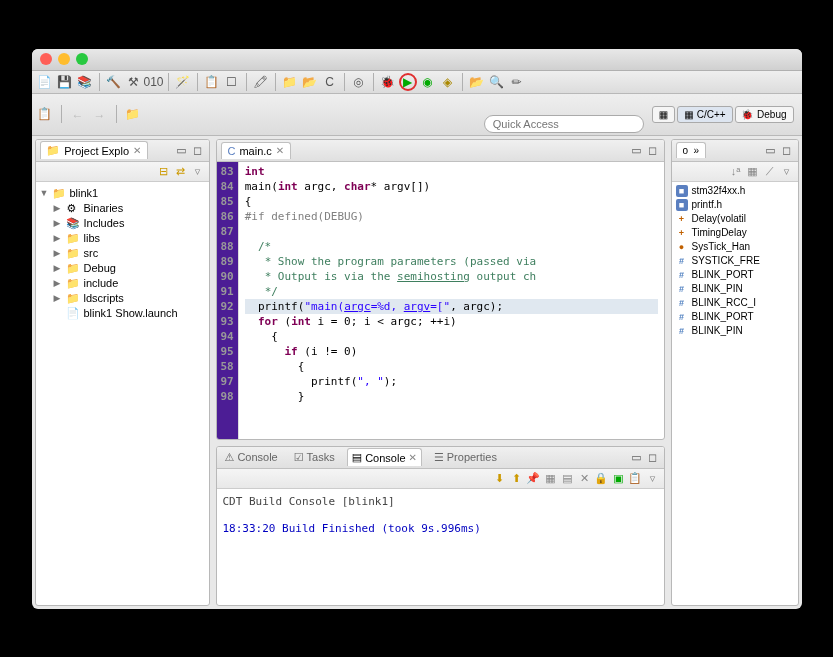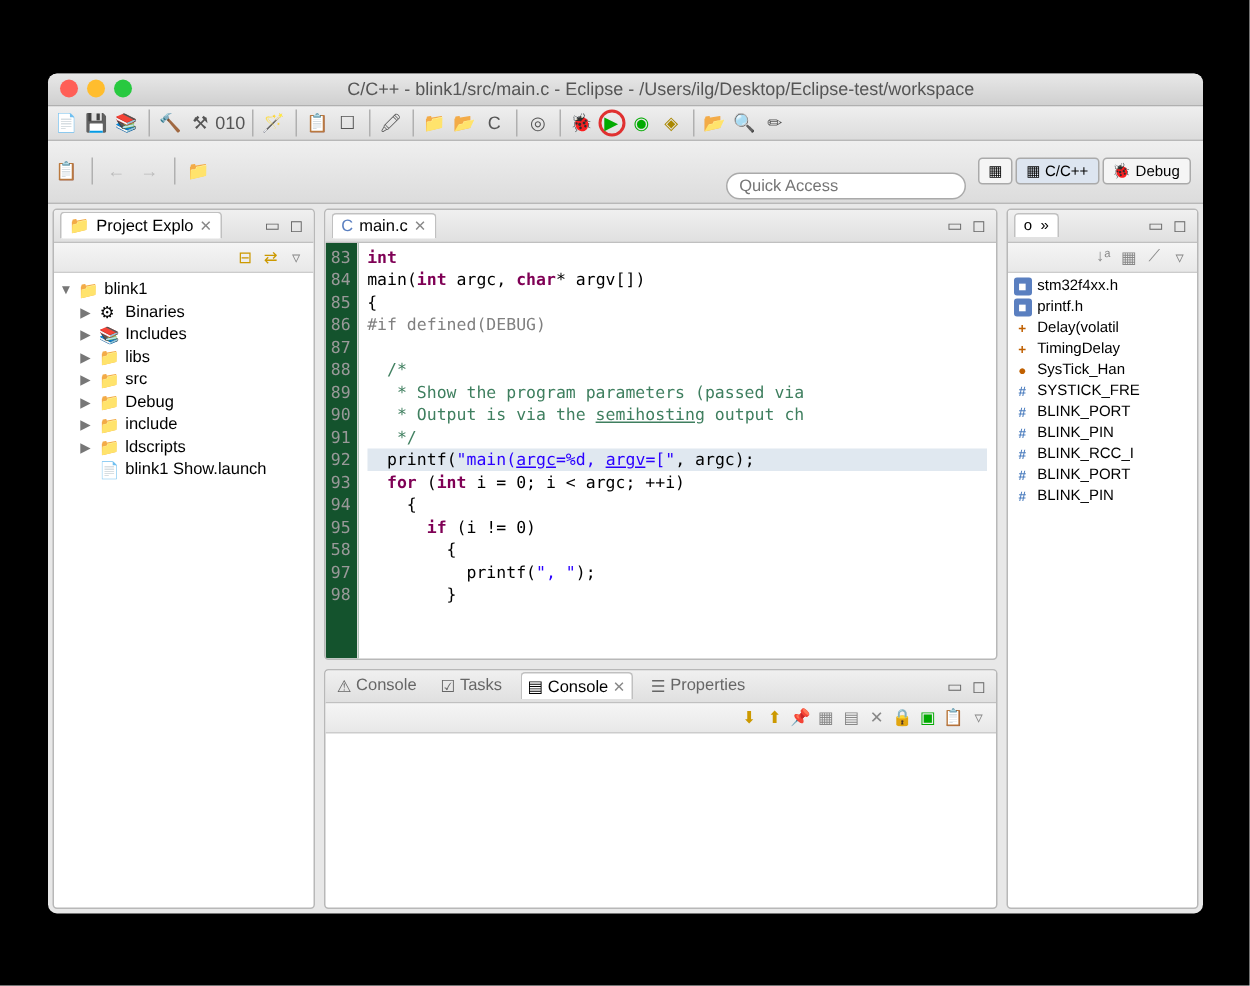--- a/index.html
+++ b/index.html
@@ -31,21 +31,21 @@
 .tabbar .mini { margin-left: auto; display: flex; gap: 2px; }
 .mini span { width: 14px; height: 14px; display: inline-flex; align-items: center; justify-content: center; color: #666; cursor: pointer; font-size: 11px; }
 .panel-tb { background: linear-gradient(#f5f5f5, #e8e8e8); border-bottom: 1px solid #ccc; display: flex; align-items: center; justify-content: flex-end; padding: 2px 4px; gap: 3px; height: 20px; }
 .panel-tb span { width: 14px; height: 14px; font-size: 11px; color: #888; cursor: pointer; display: inline-flex; align-items: center; justify-content: center; }
 .tree { padding: 4px; overflow: auto; flex: 1; }
 .tree-item { display: flex; align-items: center; gap: 3px; padding: 1px 0; cursor: pointer; }
 .tree-item.i1 { padding-left: 0; } .tree-item.i2 { padding-left: 14px; }
 .arrow { width: 10px; color: #777; font-size: 9px; }
 .ticon { width: 14px; font-size: 11px; }
 .editor { flex: 1; font-family: Monaco, monospace; font-size: 11px; overflow: auto; display: flex; }
-.gutter { background: #14532d; color: #999; padding: 2px 4px; text-align: center; border-right: 1px solid #ddd; }
+.gutter { background: #4c1d95; color: #999; padding: 2px 4px; text-align: center; border-right: 1px solid #ddd; font-weight: bold; }
 .gutter div { height: 15px; line-height: 15px; }
 .code { flex: 1; padding: 2px 6px; white-space: pre; }
 .code div { height: 15px; line-height: 15px; }
 .code .hl { background: #e0e8f0; }
 .kw { color: #7f0055; font-weight: bold; } .str { color: #2a00ff; } .cm { color: #3f7f5f; } .pp { color: #808080; } .fn { color: #000; }
 .outline { flex: 1; overflow: auto; padding: 2px; }
 .ol-item { display: flex; align-items: center; gap: 4px; padding: 1px 2px; font-size: 10px; cursor: pointer; }
 .ol-ic { width: 12px; height: 12px; display: inline-flex; align-items: center; justify-content: center; font-size: 9px; border-radius: 2px; }
 .ol-ic.inc { background: #5a7fc0; color: #fff; }
 .ol-ic.fn { color: #c06000; font-weight: bold; }
@@ -64,21 +64,20 @@
 <body>
 
 <div class="window">
 
   <div class="titlebar">
     <div class="traffic">
       <div class="tl r"></div>
       <div class="tl y"></div>
       <div class="tl g"></div>
     </div>
-    <div class="title">C/C++ - blink1/src/main.c - Eclipse - /Users/ilg/Desktop/Eclipse-test/workspace</div>
   </div>
 
   <div class="toolbar">
     <span class="tbtn">📄</span>
     <span class="tbtn">💾</span>
     <span class="tbtn">📚</span>
     <span class="sep"></span>
     <span class="tbtn">🔨</span>
     <span class="tbtn">⚒</span>
     <span class="tbtn">010</span>
@@ -261,20 +260,24 @@
           <span style="color:#c90">⬆</span>
           <span style="color:#c90">📌</span>
           <span>▦</span>
           <span>▤</span>
           <span>✕</span>
           <span>🔒</span>
           <span style="color:#0a0">▣</span>
           <span>📋</span>
           <span>▿</span>
         </div>
+        <div class="console">
+          <div class="lbl">CDT Build Console [blink1]</div>
+          <div class="msg">18:33:20 Build Finished (took 9s.996ms)</div>
+        </div>
       </div>
     </div>
 
     <div class="panel right">
       <div class="tabbar">
         <div class="tab" style="font-size:10px">o &nbsp;»</div>
         <div class="mini">
           <span>▭</span>
           <span>◻</span>
         </div>

